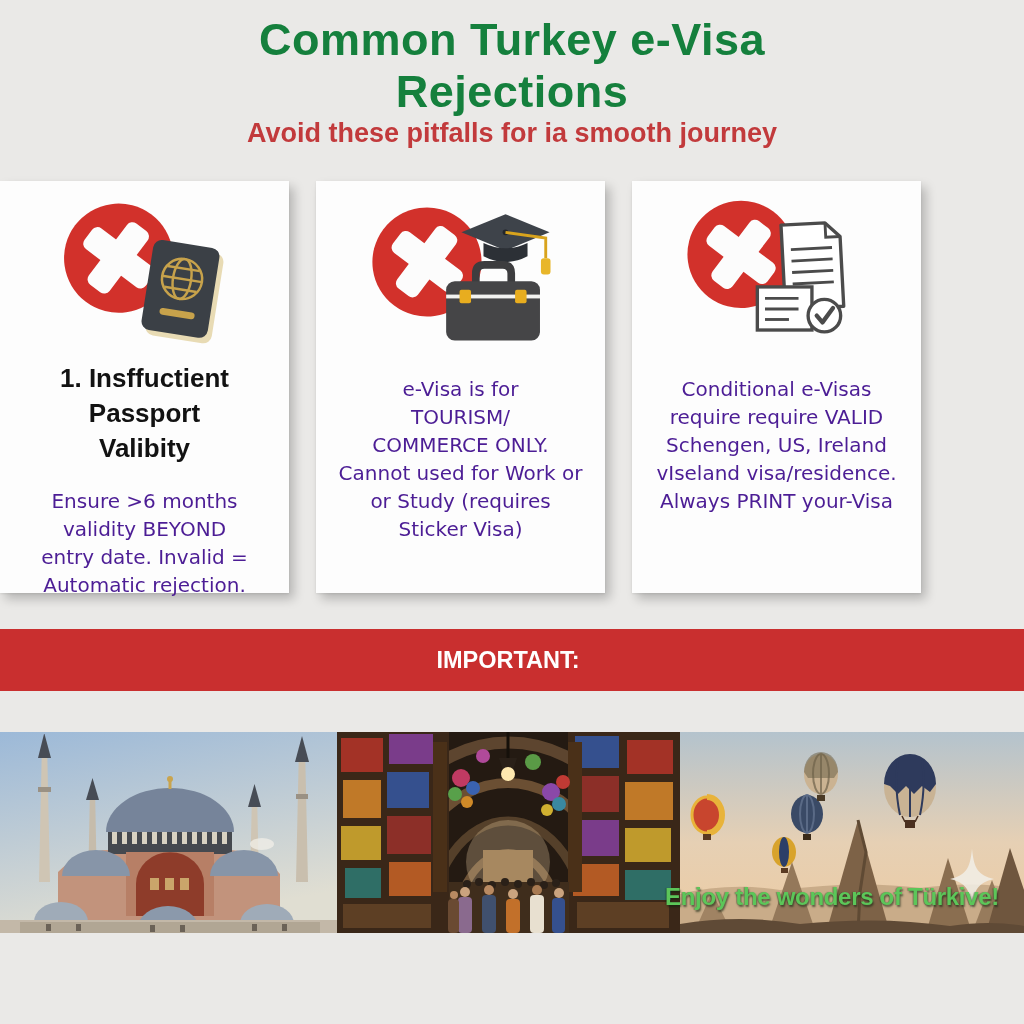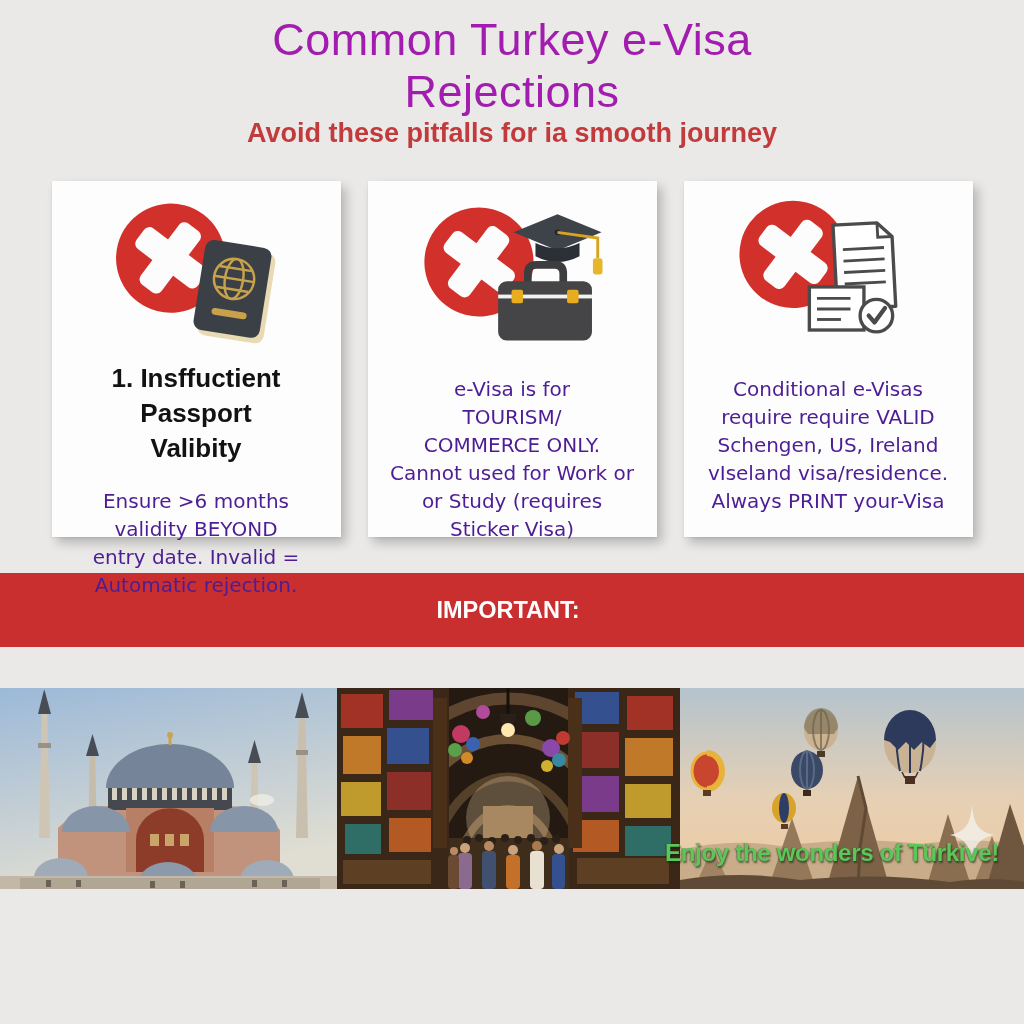--- a/index.html
+++ b/index.html
@@ -2,35 +2,35 @@
 <html><head>
 <meta charset="utf-8">
 <style>
   html,body{margin:0;padding:0;}
   .canvas{
     width:1024px;height:1024px;position:relative;overflow:hidden;
     background:#eae9e7;font-family:"Liberation Sans",sans-serif;color:#161616;
   }
   
   .header{text-align:center;padding-top:14px;}
-  .title{margin:0;font-size:45px;font-weight:400;line-height:1.16;letter-spacing:.5px;
-         color:#a21caf;white-space:pre-line;}
+  .title{margin:0;font-size:45px;font-weight:700;line-height:1.16;letter-spacing:.5px;
+         color:#15803d;white-space:pre-line;}
   .subtitle{margin-top:0;font-size:27px;font-weight:600;color:#c23a3c;}
   
-  .cards{display:flex;justify-content:center;gap:27px;margin-top:32px;height:356px;}
+  .cards{display:flex;gap:27px;margin-top:32px;height:412px;}
   .card{width:289px;background:#fdfdfd;box-sizing:border-box;padding:10px 10px 0;
         box-shadow:5px 6px 10px rgba(0,0,0,.22),0 1px 2px rgba(0,0,0,.08);}
   .icon-wrap{height:158px;display:flex;justify-content:center;margin-top:4px;}
   .icon-wrap svg{width:205px;height:158px;}
   .card-heading{margin:8px 0 0;font-size:26px;font-weight:800;line-height:1.33;
                 text-align:center;white-space:pre-line;color:#121212;}
   .card-body{margin:22px 0 0;font-size:21.5px;line-height:1.4;text-align:center;
              white-space:pre-line;color:#4c1d95;font-family:"DejaVu Sans","Liberation Sans",sans-serif;font-size:20px;}
   
-  .banner{margin-top:36px;height:74px;background:#c92f2f;color:#ffffff;
+  .banner{margin-top:36px;height:62px;background:#c92f2f;color:#ffffff;
           display:flex;align-items:center;justify-content:center;font-size:23.5px;text-align:right;}
   .banner .blabel{font-weight:800;margin-right:8px;}
   .banner .btext{font-weight:600;}
   
   .photos{margin-top:41px;height:201px;display:flex;position:relative;}
   .photo{height:201px;display:block;}
   .caption{position:absolute;right:25px;bottom:22px;z-index:3;
            font-size:24px;font-weight:800;letter-spacing:-0.3px;color:#5cc659;
            text-shadow:1px 2px 2px rgba(15,35,15,.6),-1px 0 1px rgba(15,35,15,.35);
            white-space:nowrap;}

